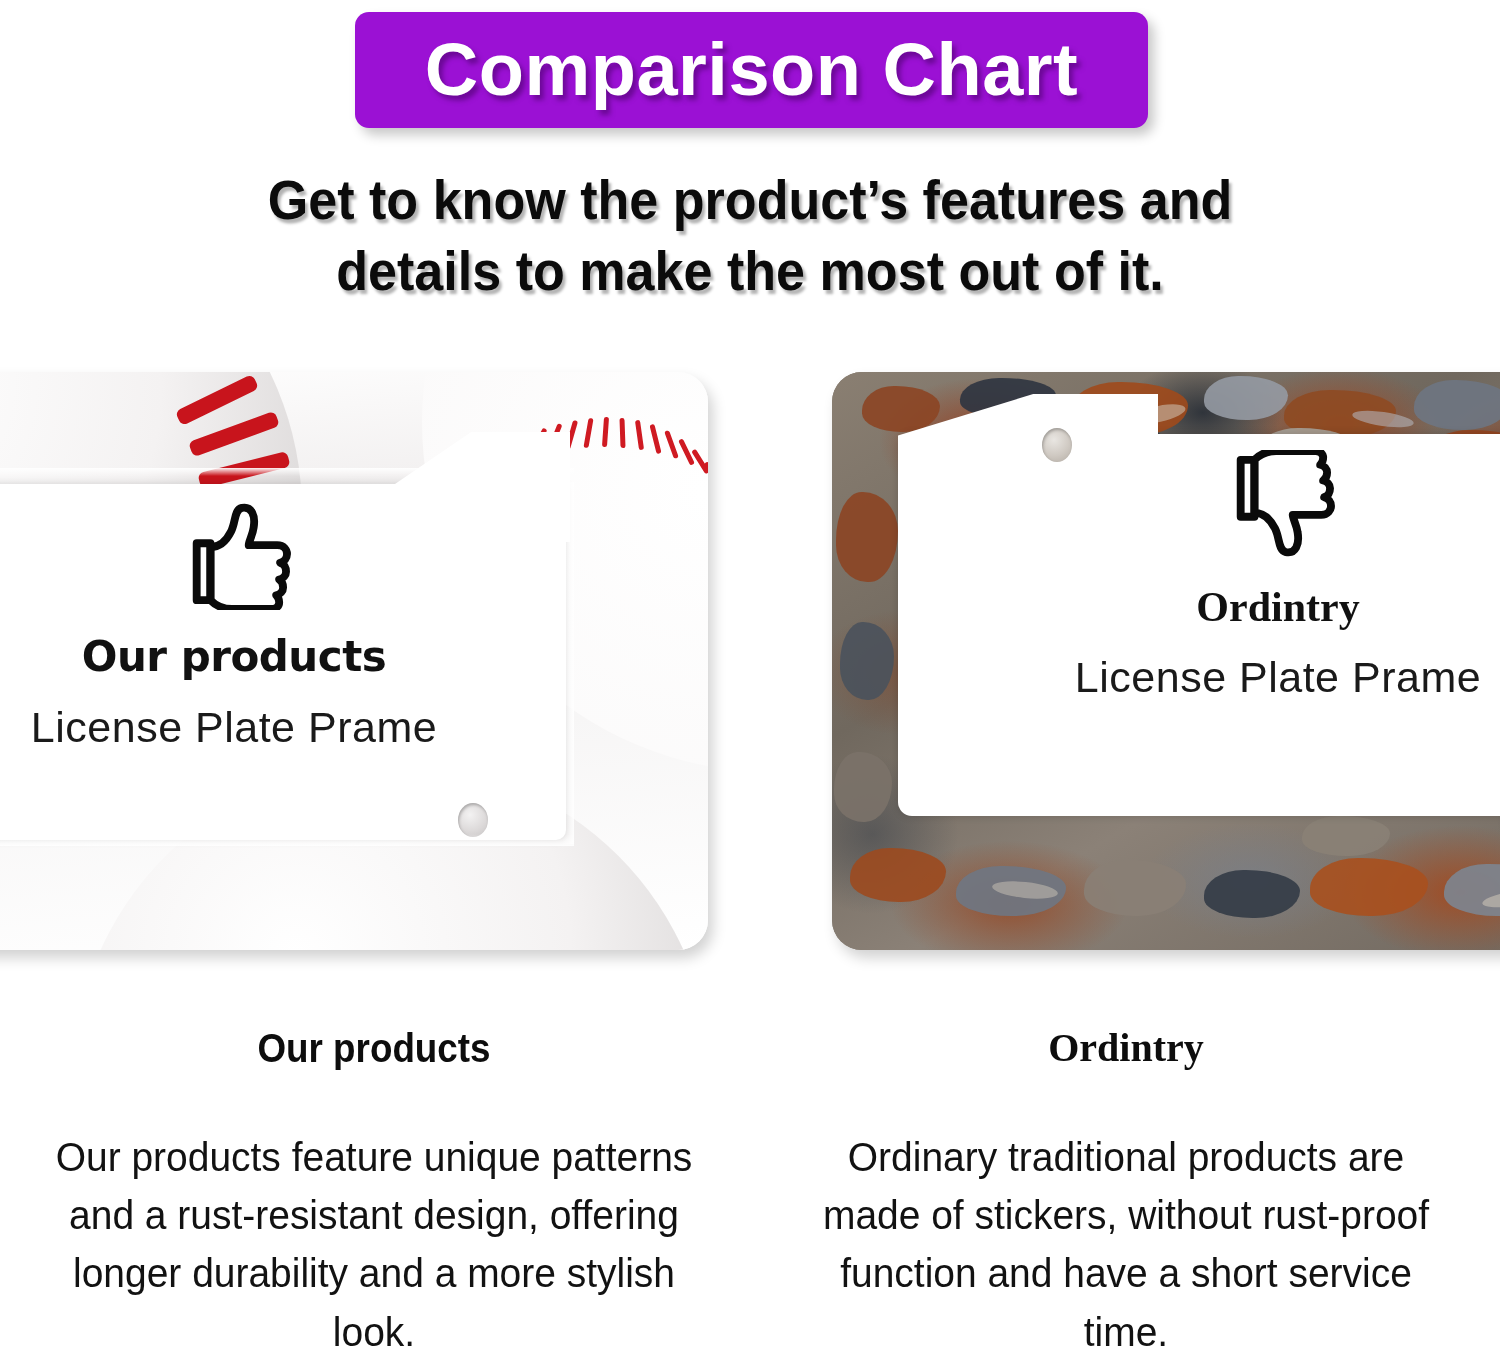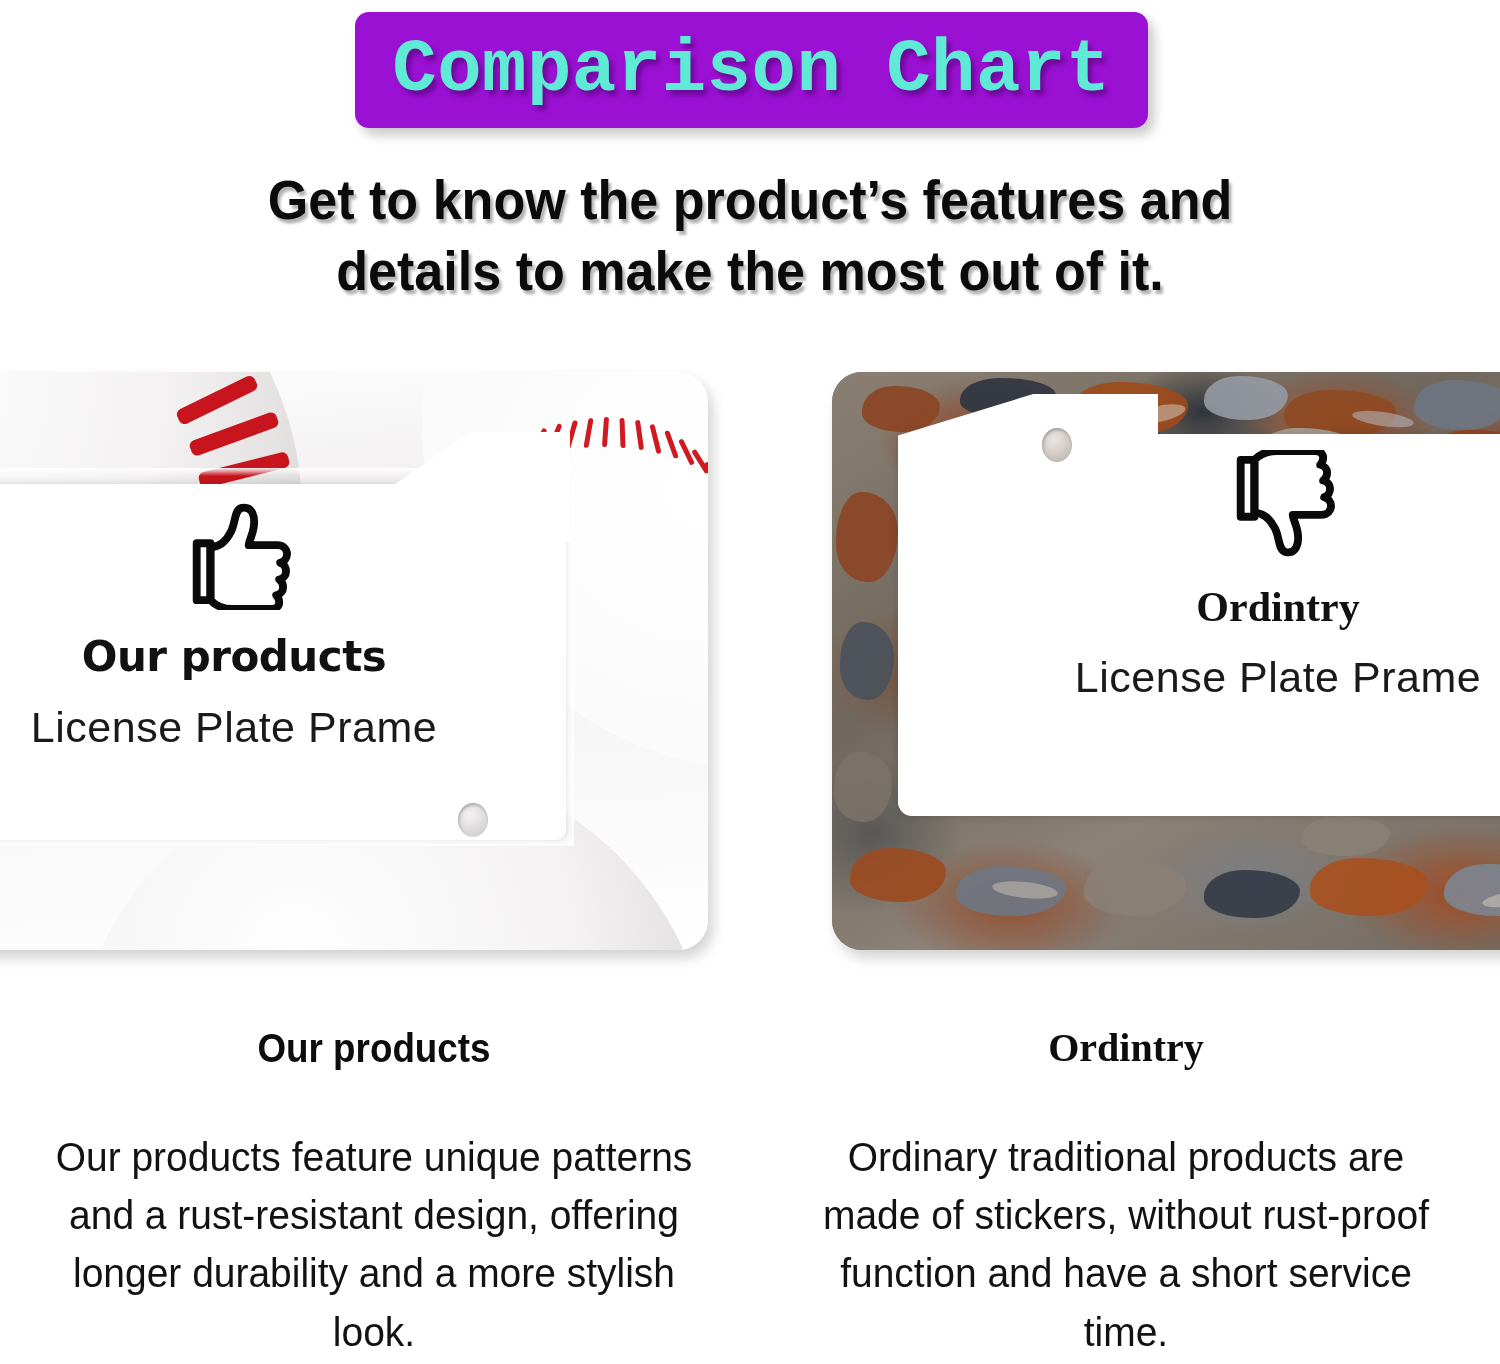--- a/index.html
+++ b/index.html
@@ -24,24 +24,24 @@
     width: 793px;
     height: 116px;
     background: #9B11D4;
     border-radius: 14px;
     box-shadow: 6px 7px 12px rgba(0,0,0,0.22);
     display: flex;
     align-items: center;
     justify-content: center;
   }
   #title-banner .title-text {
-    font-family: Liberation Mono, monospace;
+    font-family: Liberation Sans, sans-serif;
     font-weight: bold;
     font-size: 74px;
-    color: #5eead4;
+    color: #ffffff;
     letter-spacing: 0.5px;
     text-shadow: 4px 5px 5px rgba(70,0,100,0.55);
     white-space: nowrap;
     line-height: 1;
   }
 
   
   #subtitle {
     position: absolute;
     left: 0;

